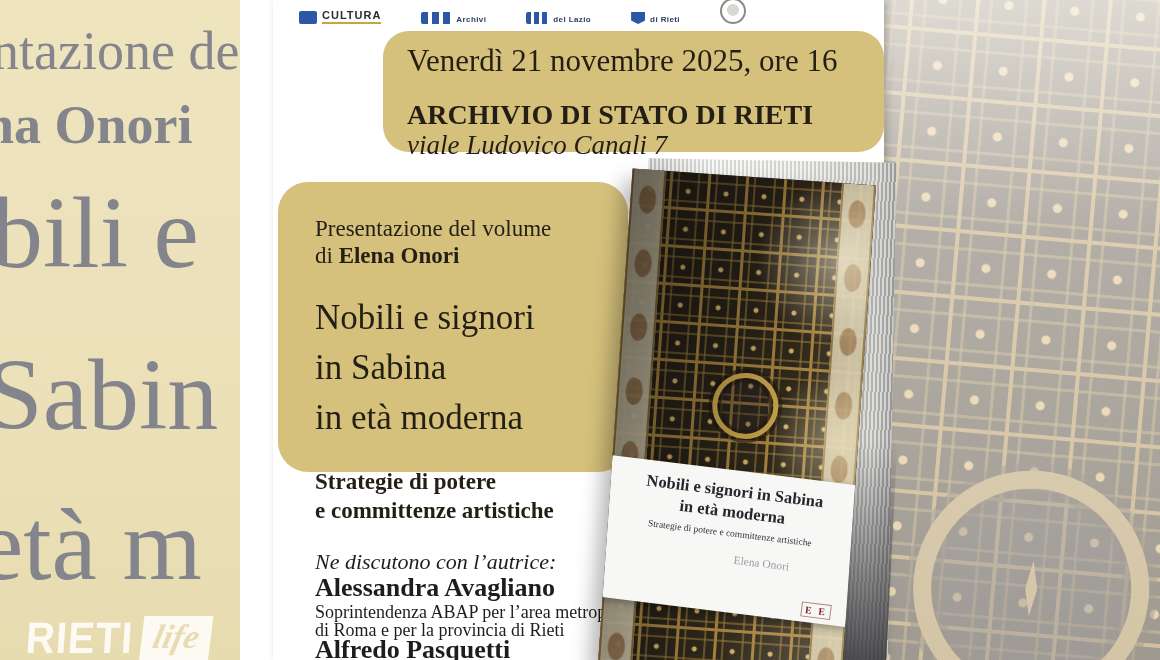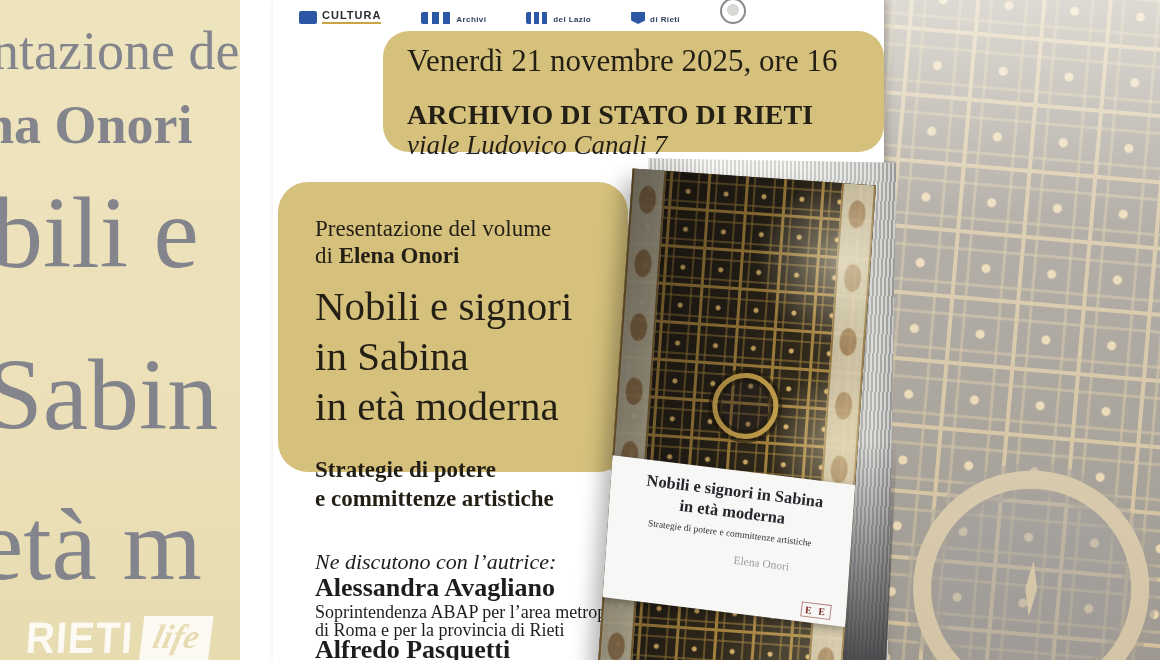--- a/index.html
+++ b/index.html
@@ -69,21 +69,21 @@
   .event-box{position:absolute;left:110px;top:31px;width:501px;height:121px;background:#d5c17c;
              border-radius:26px;padding:15px 0 0 24px;box-sizing:border-box;color:#241f15;}
   .eb-line{font-size:31px;line-height:29px;}
   .eb-venue{font-weight:700;font-size:28px;line-height:31px;margin-top:24px;}
   .eb-addr{font-style:italic;font-size:27px;line-height:31px;}
 
   
   .title-box{position:absolute;left:5px;top:182px;width:350px;height:290px;background:#d5c17c;
              border-radius:30px;padding:33px 0 0 37px;box-sizing:border-box;color:#241f15;}
   .tb-intro{font-size:23px;line-height:27px;}
-  .tb-title{margin-top:12px;font-size:41px;line-height:50px;}
+  .tb-title{margin-top:24px;font-size:35px;line-height:50px;}
   .tb-sub{margin-top:24px;font-size:23px;line-height:29px;font-weight:bold;}
 
   
   .discussants{position:absolute;left:42px;top:549px;width:340px;color:#1d1d1d;}
   .d-line{position:absolute;white-space:nowrap;}
   .d-heading{top:0;font-style:italic;font-size:22px;}
   .d-name1{top:24px;font-weight:700;font-size:26px;}
   .d-aff1a{top:53px;font-size:18px;}
   .d-aff1b{top:71px;font-size:18px;}
   .d-name2{top:86px;font-weight:700;font-size:26px;}

